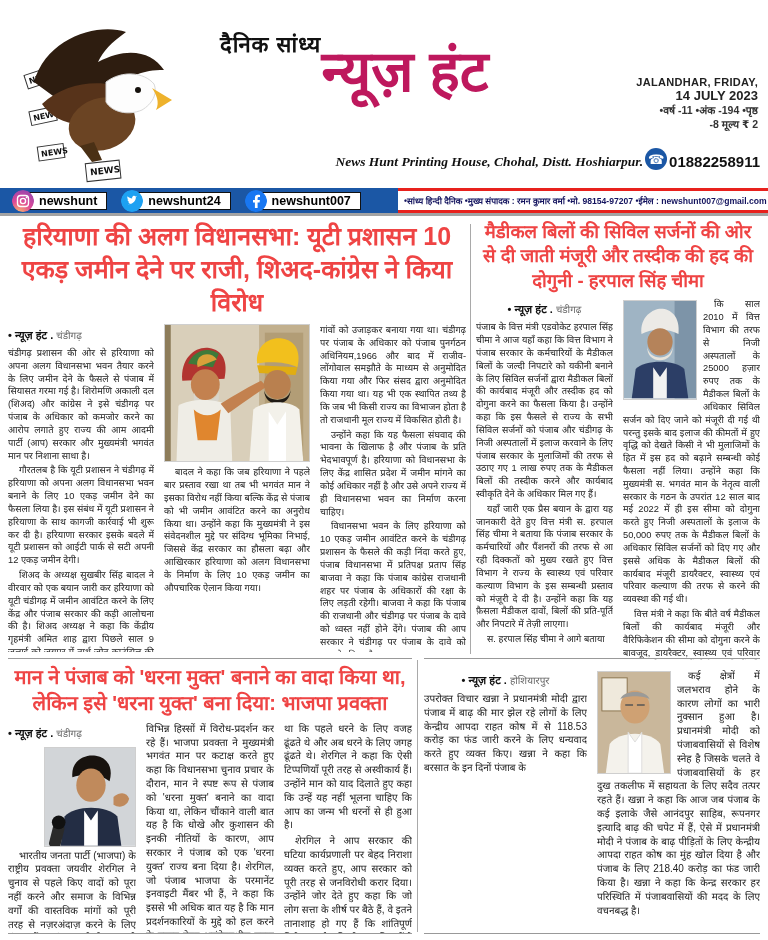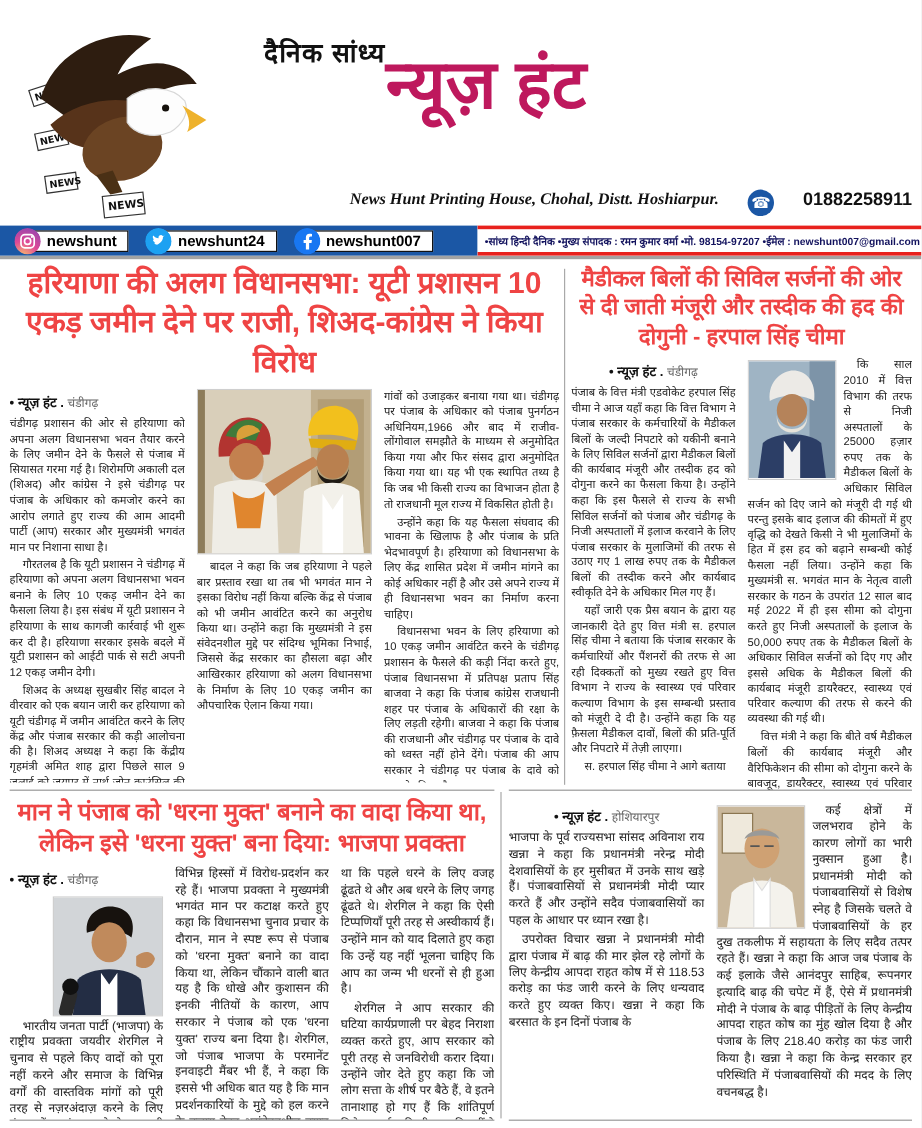--- a/index.html
+++ b/index.html
@@ -10,21 +10,21 @@
   
   .masthead { position:absolute; inset:0 0 auto 0; height:216px; }
   .eagle { position:absolute; left:6px; top:20px; width:175px; height:172px; }
   .nh-tagline { position:absolute; left:220px; top:28px; font-size:22px; font-weight:bold; color:#111; letter-spacing:1px; }
   .nh-title { position:absolute; left:185px; top:36px; width:440px; text-align:center;
               font-size:57px; font-weight:bold; color:#be185d; line-height:1.25; white-space:nowrap; }
   .dateline { position:absolute; right:10px; top:76px; text-align:right; color:#222; }
   .dateline .d1 { font-size:11px; font-weight:bold; letter-spacing:.3px; }
   .dateline .d2 { font-size:13px; font-weight:bold; }
   .dateline .d3, .dateline .d4 { font-size:10.5px; font-weight:bold; color:#333; }
-  .printer-row { position:absolute; right:8px; top:158px; display:flex; align-items:flex-start; gap:24px; }
+  .printer-row { position:absolute; right:8px; top:148px; display:flex; align-items:flex-end; gap:2px; }
   .printer { font-family:"Liberation Serif","DejaVu Serif",serif; font-style:italic; font-weight:bold; font-size:13.5px; color:#111; }
   .phone-badge { width:22px; height:22px; border-radius:50%; background:#1b57a5; color:#fff; display:flex; align-items:center; justify-content:center; font-size:13px; }
   .phone-num { font-size:15px; font-weight:bold; color:#111; }
 
   .social-bar { position:absolute; left:0; top:188px; width:768px; height:28px; display:flex; border-bottom:3px solid #a3a3a3; }
   .social-left { flex:0 0 398px; background:#1b57a5; display:flex; align-items:center; padding-left:12px; gap:14px; }
   .chip { display:flex; align-items:center; }
   .chip .sicon { width:22px; height:22px; border-radius:50%; z-index:2; flex:0 0 22px; }
   .handle-box { background:#fff; border:1px solid #111; margin-left:-11px; padding:1px 9px 1px 15px; font-size:12.5px; font-weight:bold; color:#000; }
   .editor-strip { flex:1; background:#fff; border-top:3px solid #e8211d; border-bottom:3px solid #e8211d; display:flex; align-items:center; padding:0 6px; font-size:8.6px; font-weight:bold; color:#13135e; white-space:nowrap; overflow:hidden; }
@@ -89,20 +89,26 @@
       <path d="M74 126 L86 142 L96 140 L88 122 Z" fill="#4a3015"></path>
       <g transform="rotate(-6 96 150)">
           <rect x="80" y="142" width="34" height="18" fill="#fff" stroke="#333"></rect>
           <text x="84" y="154" font-size="9" font-weight="bold" fill="#111" font-family="DejaVu Sans">NEWS</text>
         </g>
     </svg>
 
     <div class="nh-tagline">दैनिक सांध्य</div>
     <div class="nh-title">न्यूज़ हंट</div>
 
+    <div class="dateline">
+      <div class="d1">JALANDHAR, FRIDAY,</div>
+      <div class="d2">14 JULY 2023</div>
+      <div class="d3">•वर्ष -11  •अंक -194  •पृष्ठ</div>
+      <div class="d4">-8  मूल्य ₹ 2</div>
+    </div>
 
     <div class="printer-row">
       <span class="printer">News Hunt Printing House, Chohal, Distt. Hoshiarpur.</span>
       <span class="phone-badge">☎</span>
       <span class="phone-num">01882258911</span>
     </div>
 
     <div class="social-bar">
       <div class="social-left">
         <span class="chip">
@@ -253,21 +259,20 @@
 
   <div class="vr v2"></div>
 
   <article class="a4">
     <div class="cols">
       <div class="col">
         <div class="byline" style="text-align:center">
           <span class="src">• न्यूज़ हंट .</span>
           <span class="city">होशियारपुर</span>
         </div>
-        <p>भाजपा के पूर्व राज्यसभा सांसद अविनाश राय खन्ना ने कहा कि प्रधानमंत्री नरेन्द्र मोदी देशवासियों के हर मुसीबत में उनके साथ खड़े हैं। पंजाबवासियों से प्रधानमंत्री मोदी प्यार करते हैं और उन्होंने सदैव पंजाबवासियों का पहल के आधार पर ध्यान रखा है।</p>
         <p>उपरोक्त विचार खन्ना ने प्रधानमंत्री मोदी द्वारा पंजाब में बाढ़ की मार झेल रहे लोगों के लिए केन्द्रीय आपदा राहत कोष में से 118.53 करोड़ का फंड जारी करने के लिए धन्यवाद करते हुए व्यक्त किए। खन्ना ने कहा कि बरसात के इन दिनों पंजाब के</p>
       </div>
       <div class="col">
         <figure class="ph-float-l">
           <svg viewBox="0 0 74 104">
             <rect width="74" height="104" fill="#c9b79b"></rect>
             <rect x="4" y="6" width="26" height="34" fill="#efe9dc" stroke="#8a744f"></rect>
             <ellipse cx="38" cy="36" rx="15" ry="17" fill="#cfa173"></ellipse>
             <path d="M23 28 C26 18 50 18 53 28 C48 24 28 24 23 28 Z" fill="#9a9a98"></path>
             <path d="M28 34 L36 34 M40 34 L48 34" stroke="#555" stroke-width="1.6" fill="none"></path>

